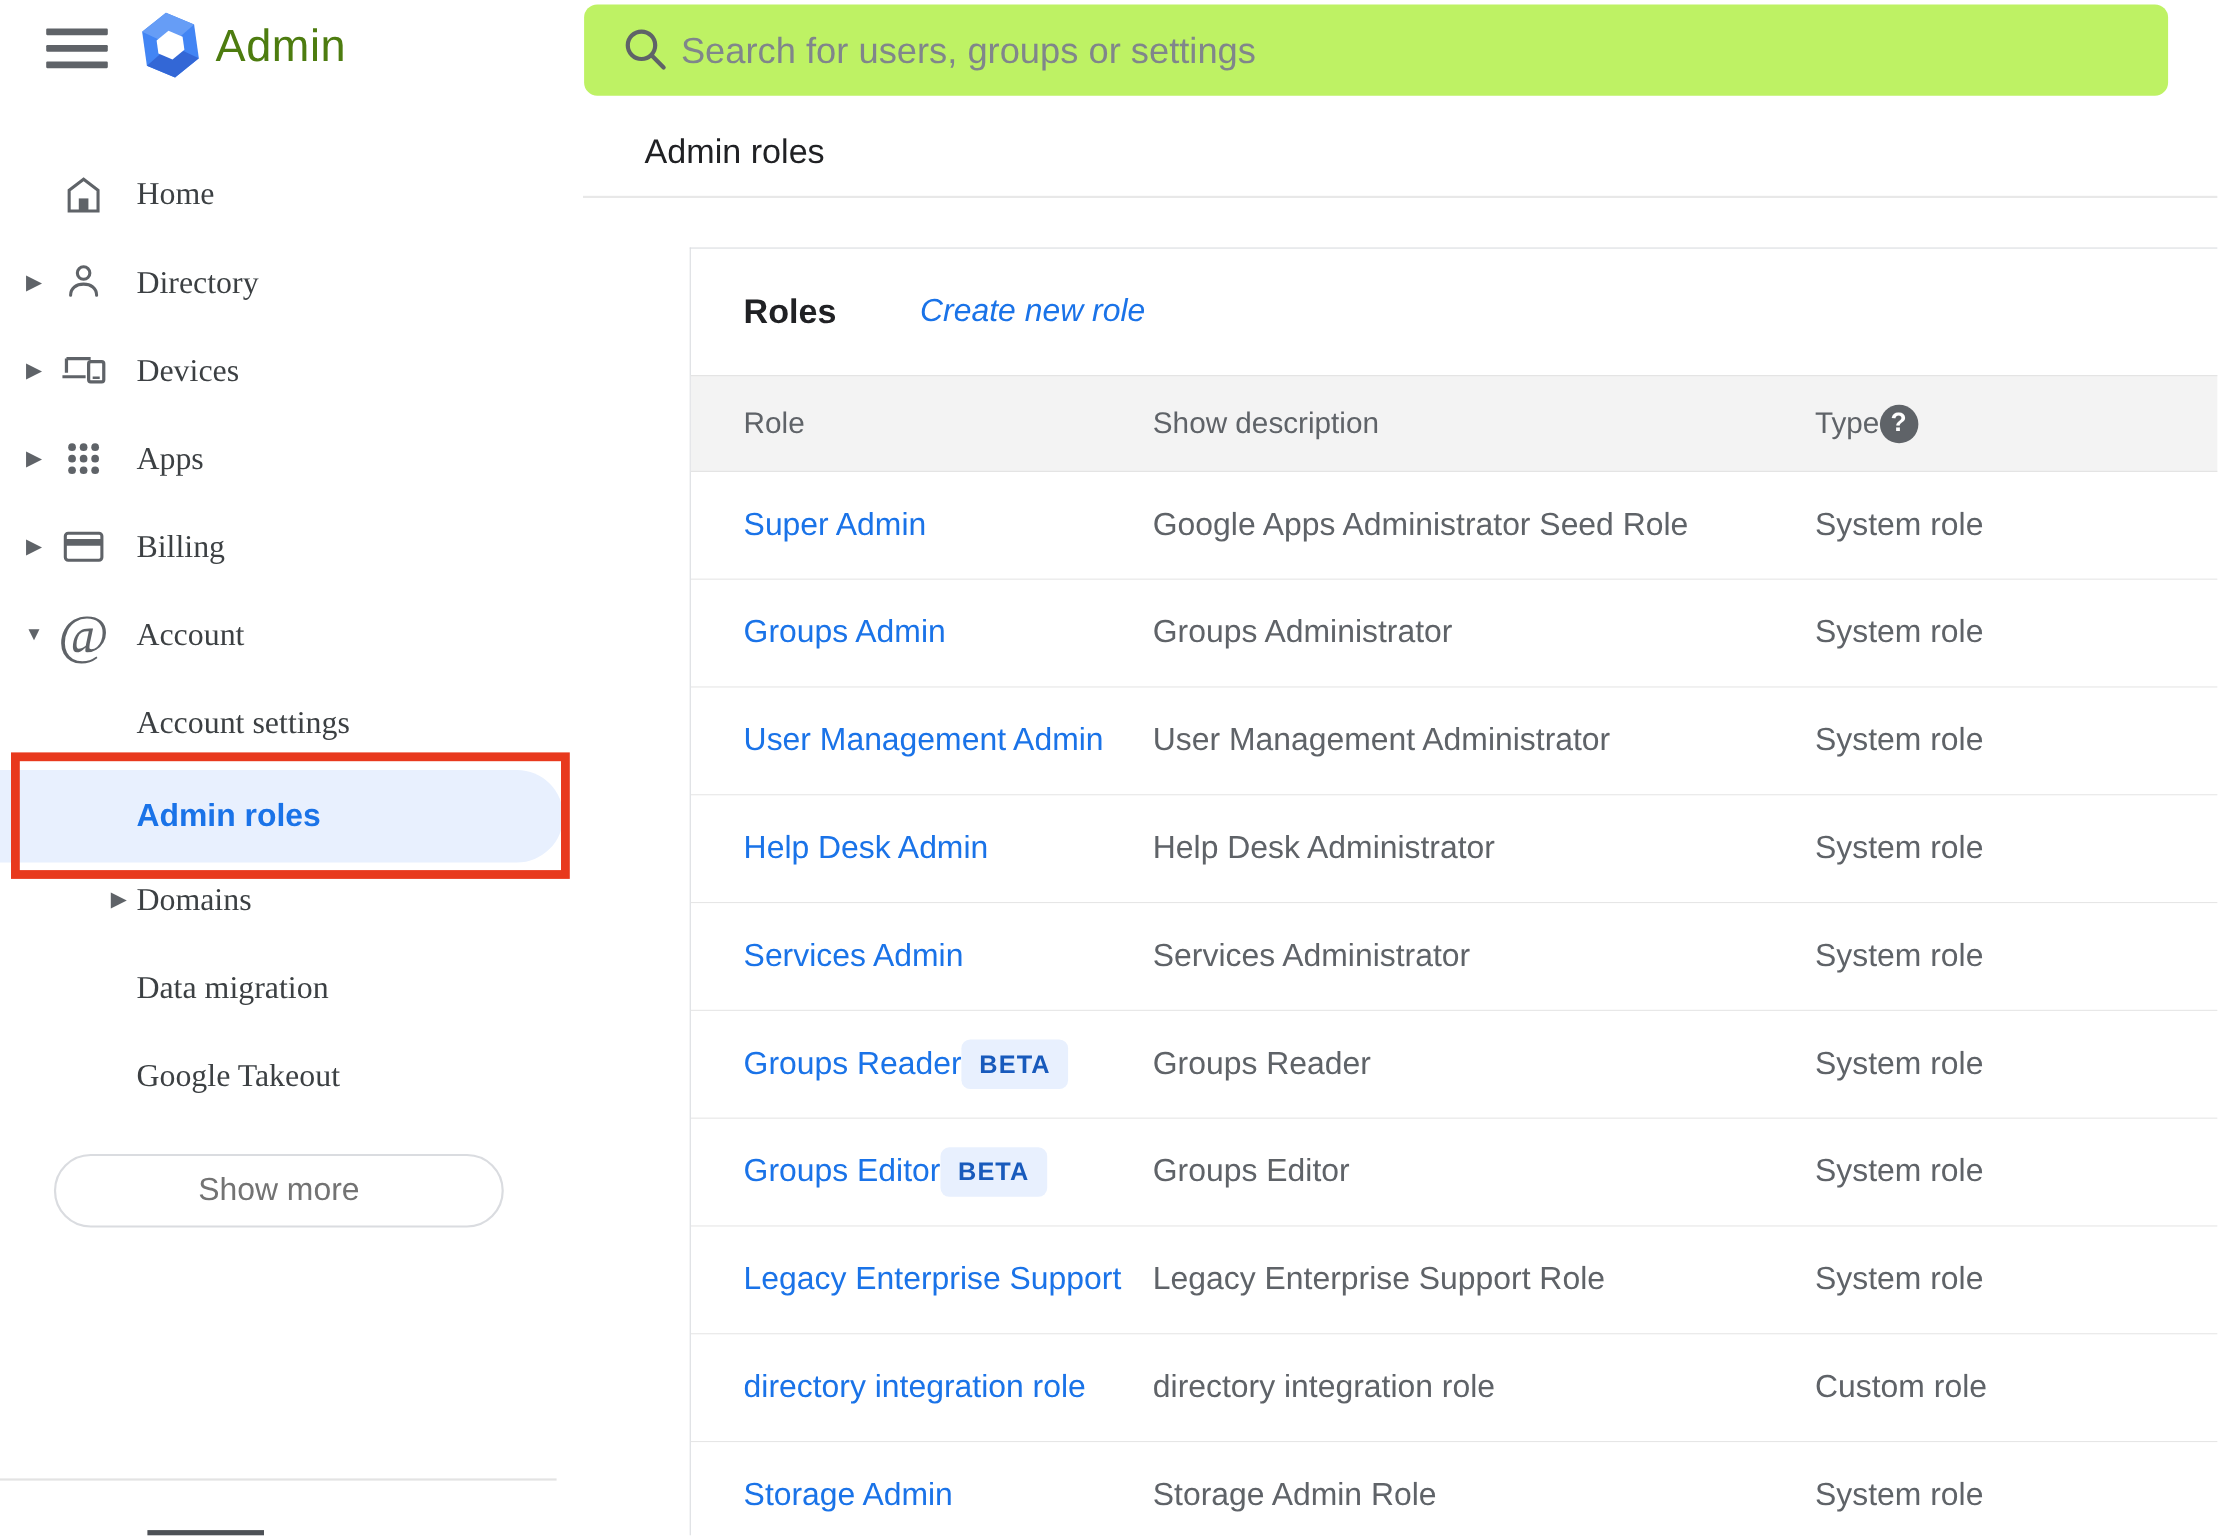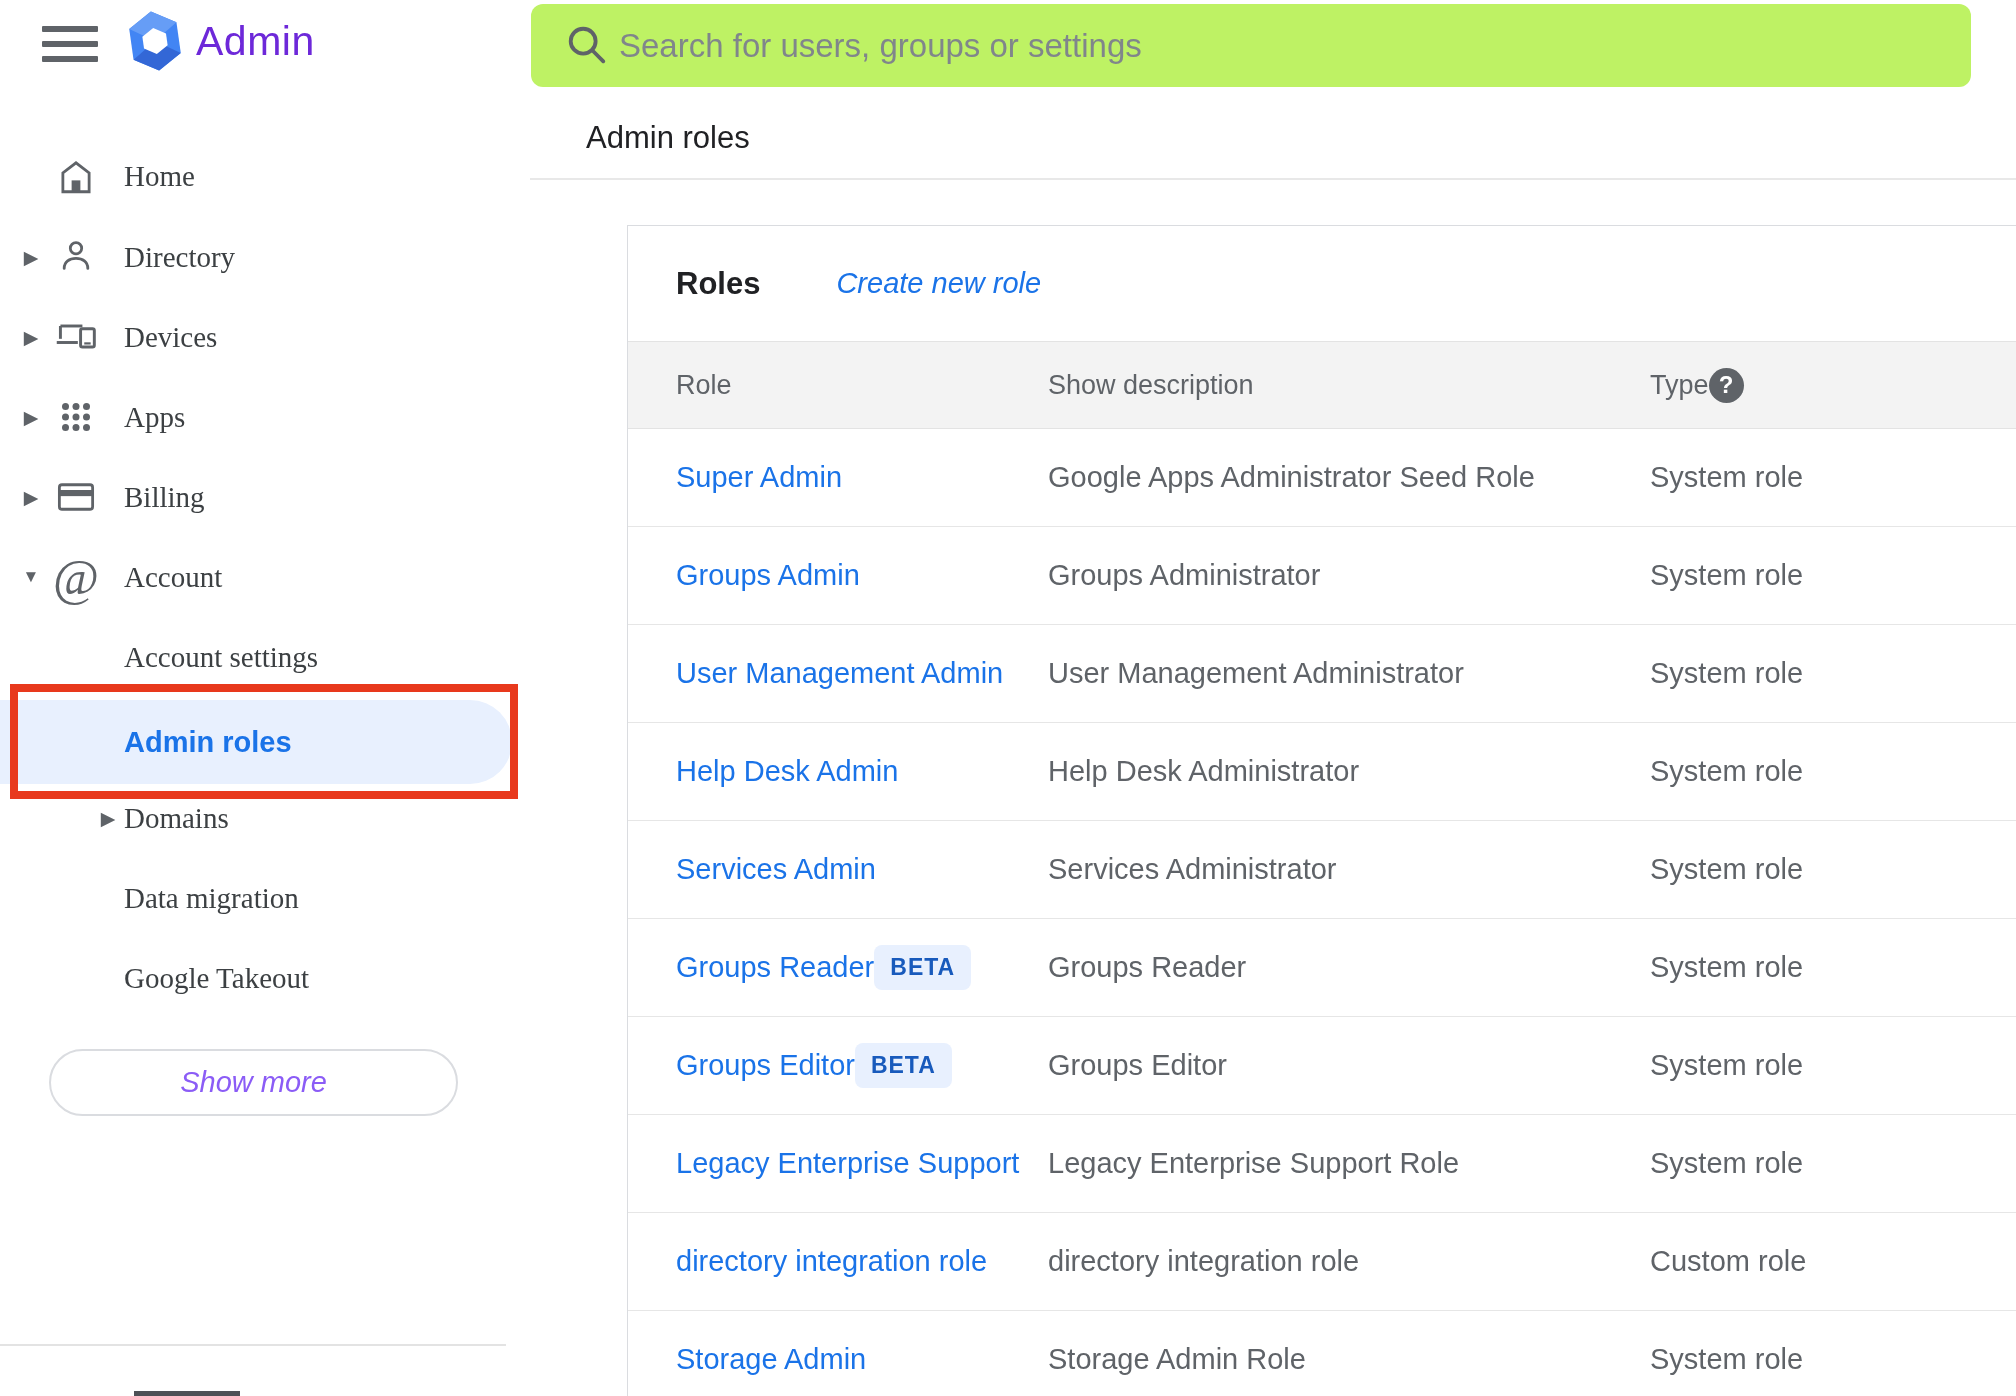--- a/index.html
+++ b/index.html
@@ -8,40 +8,40 @@
     position:relative; overflow:hidden; background:#fff;
     font-family:"Liberation Sans", sans-serif; color:#3c4043;
   }
 
   
   .sidebar { position:absolute; left:0; top:0; width:516px; height:1396px; background:#fff; }
   .hamburger { position:absolute; left:42px; top:26px; width:56px; height:36px; cursor:pointer; }
   .hamburger span { position:absolute; left:0; width:56px; height:6px; background:#5f6368; border-radius:1px; }
   .hamburger span:nth-child(1){ top:0; } .hamburger span:nth-child(2){ top:15px; } .hamburger span:nth-child(3){ top:30px; }
   .brand-logo { position:absolute; left:126px; top:10px; }
-  .brand-name { position:absolute; left:196px; top:18px; font-size:41px; color:#6d28d9; letter-spacing:0.5px; }
+  .brand-name { position:absolute; left:196px; top:18px; font-size:41px; color:#4d7c0f; letter-spacing:0.5px; }
 
   .nav-item { position:absolute; left:0; width:516px; height:80px; display:flex; align-items:center; cursor:pointer;font-family:Liberation Serif, serif; }
   .nav-item .expand { position:absolute; left:19px; font-size:19px; color:#5f6368; width:24px; text-align:center; }
   .nav-item .nav-icon { position:absolute; left:54px; width:44px; height:44px; display:flex; align-items:center; justify-content:center; }
   .nav-item .nav-label { position:absolute; left:124px; font-size:29px; color:#3c4043; }
   .nav-item.sub .nav-label { left:124px; }
   .nav-item.sub .expand { left:96px; }
   .at-glyph { font-size:50px; color:#5f6368; line-height:44px; }
 
   .active-pill { position:absolute; left:0; top:700px; width:512px; height:84px;
     background:#e8f0fe; border-radius:0 42px 42px 0; display:flex; align-items:center; cursor:pointer; }
   .active-pill .nav-label { position:absolute; left:124px; font-size:29px; font-weight:700; color:#1a73e8; }
 
   .annotation-box { position:absolute; left:10px; top:684px; width:508px; height:115px;
     border:8px solid #e8391d; pointer-events:none; }
 
   .show-more { position:absolute; left:49px; top:1049px; width:409px; height:67px;
     border:2px solid #dadce0; border-radius:34px; background:#fff; display:flex;
-    align-items:center; justify-content:center; font-size:29px; color:#8b5cf6; cursor:pointer;font-style:italic; }
+    align-items:center; justify-content:center; font-size:29px; color:#737373; cursor:pointer; }
 
   .sidebar-bottom-divider { position:absolute; left:0; top:1344px; width:506px; height:2px; background:#e3e3e3; }
   .cutoff-fragment { position:absolute; left:134px; top:1391px; width:106px; height:5px; background:#4d5156; }
 
   
   .searchbar { position:absolute; left:531px; top:4px; width:1440px; height:83px;
     background:#bef264; border:none; border-radius:12px; padding-left:88px;
     font-size:33px; color:#3c4043; font-family:"Liberation Sans", sans-serif; outline:none; }
   .searchbar::placeholder { color:#80868b; opacity:1; }
   .search-icon { position:absolute; left:564px; top:22px; pointer-events:none; }

